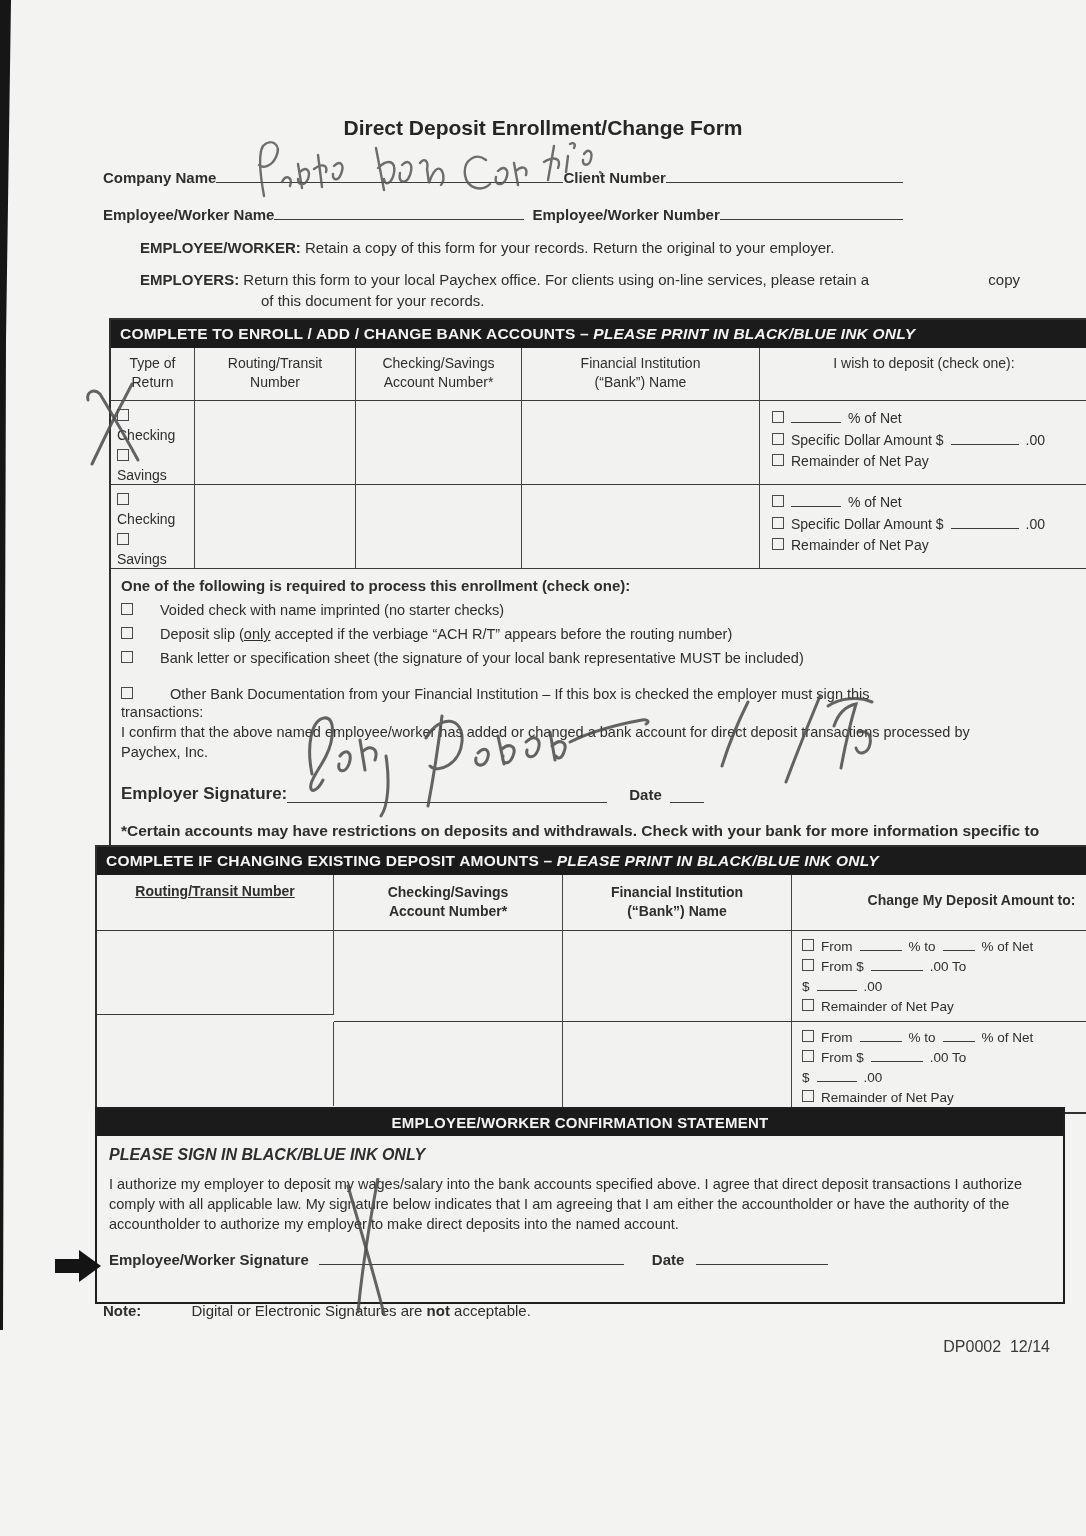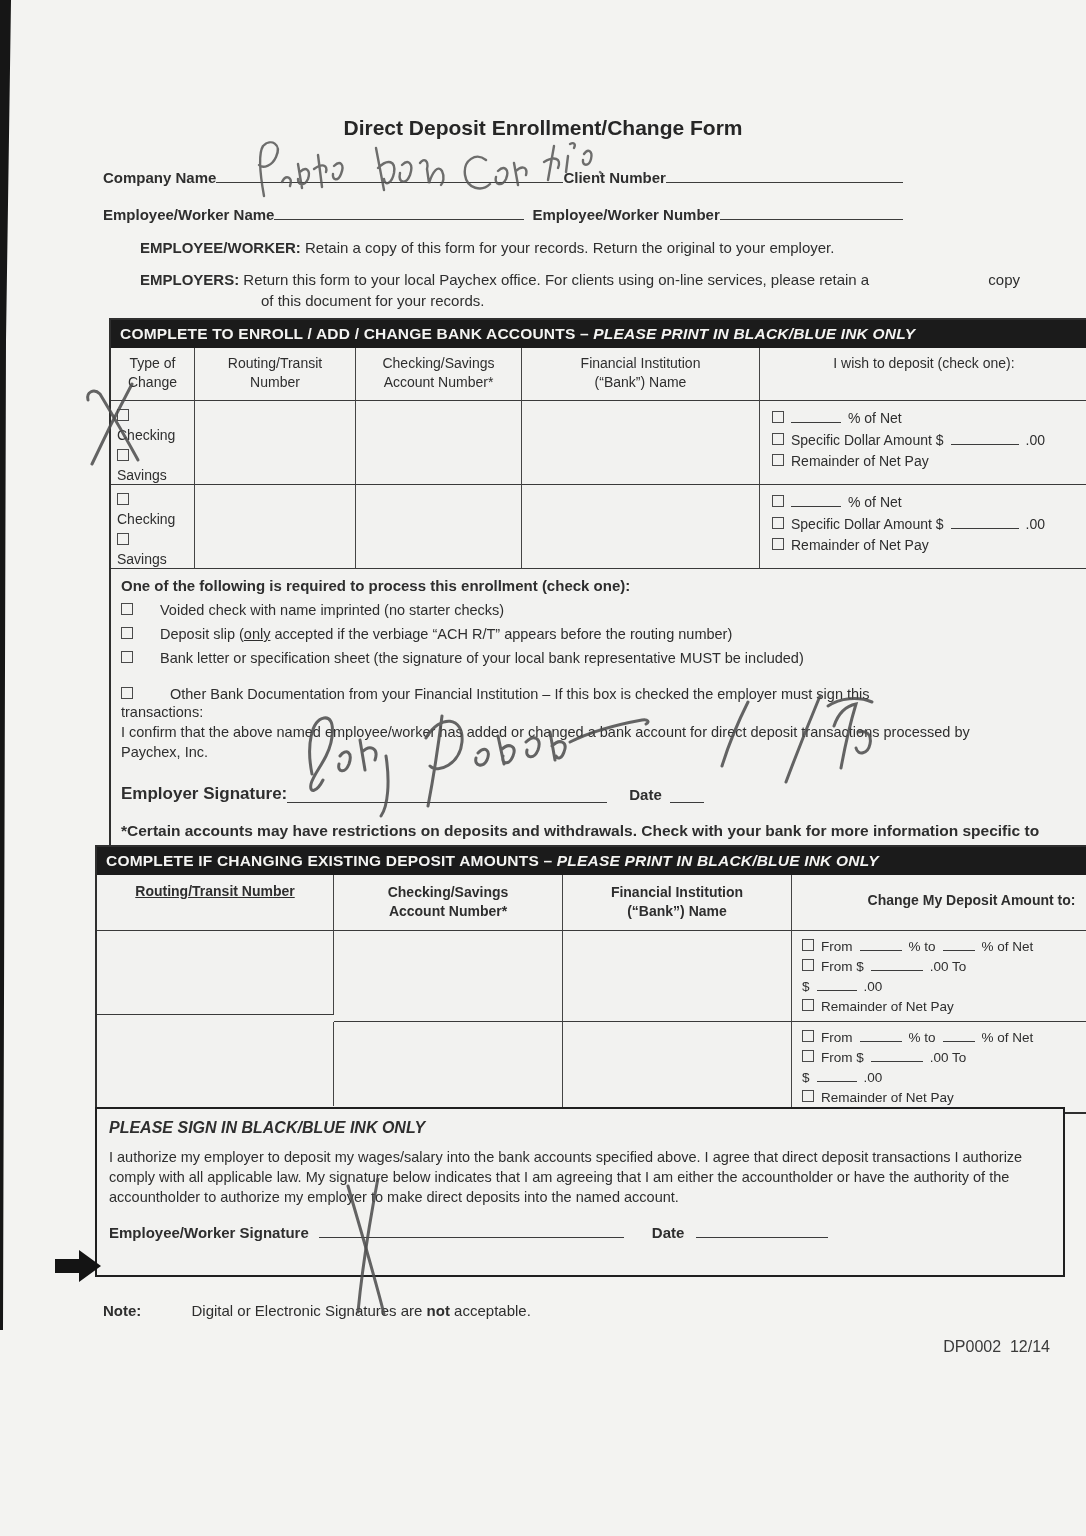--- a/index.html
+++ b/index.html
@@ -76,21 +76,21 @@
   </div>
 
   <div class="abs box1" style="left:109px;top:318px;width:981px;">
     <div class="bar">
       <span>COMPLETE TO ENROLL / ADD / CHANGE BANK ACCOUNTS – </span><span class="i">PLEASE PRINT IN BLACK/BLUE INK ONLY</span>
     </div>
 
     <div class="grid1">
       <div class="cell hcell" style="height:53px;text-align:center;">
         <div>Type of</div>
-          <div>Change</div>
+          <div>Return</div>
         </div>
       <div class="cell hcell">
         <div>Routing/Transit</div>
           <div>Number</div>
         </div>
       <div class="cell hcell">
         <div>Checking/Savings</div>
           <div>Account Number*</div>
         </div>
       <div class="cell hcell">
@@ -268,20 +268,21 @@
           </div>
         <div class="optrow">
             <span class="cb"></span>
           <span>Remainder of Net Pay</span>
           </div>
       </div>
     </div>
   </div>
 
   <div class="abs" style="left:95px;top:1107px;width:970px;border:2.5px solid #1f1f1f;background:#f2f2f0;">
+    <div class="bar" style="text-align:center;font-size:15px;">EMPLOYEE/WORKER CONFIRMATION STATEMENT</div>
     <div class="b i" style="font-size:16px;padding:10px 12px 0;">PLEASE SIGN IN BLACK/BLUE INK ONLY</div>
     <div style="font-size:14.5px;line-height:20px;padding:10px 14px 0 12px;">I authorize my employer to deposit my wages/salary into the bank accounts specified above. I agree that direct deposit transactions I authorize comply with all applicable law.  My signature below indicates that I am agreeing that I am either the accountholder or have the authority of the accountholder to authorize my employer to make direct deposits into the named account.</div>
     <div style="display:flex;align-items:baseline;padding:16px 12px 34px;">
       <span class="b" style="font-size:15px;">Employee/Worker Signature</span>
       <span class="u" style="width:305px;margin-left:10px;" title="X"></span>
       <span class="b" style="font-size:15px;margin-left:28px;">Date</span>
       <span class="u" style="width:132px;margin-left:12px;"></span>
     </div>
   </div>
 

